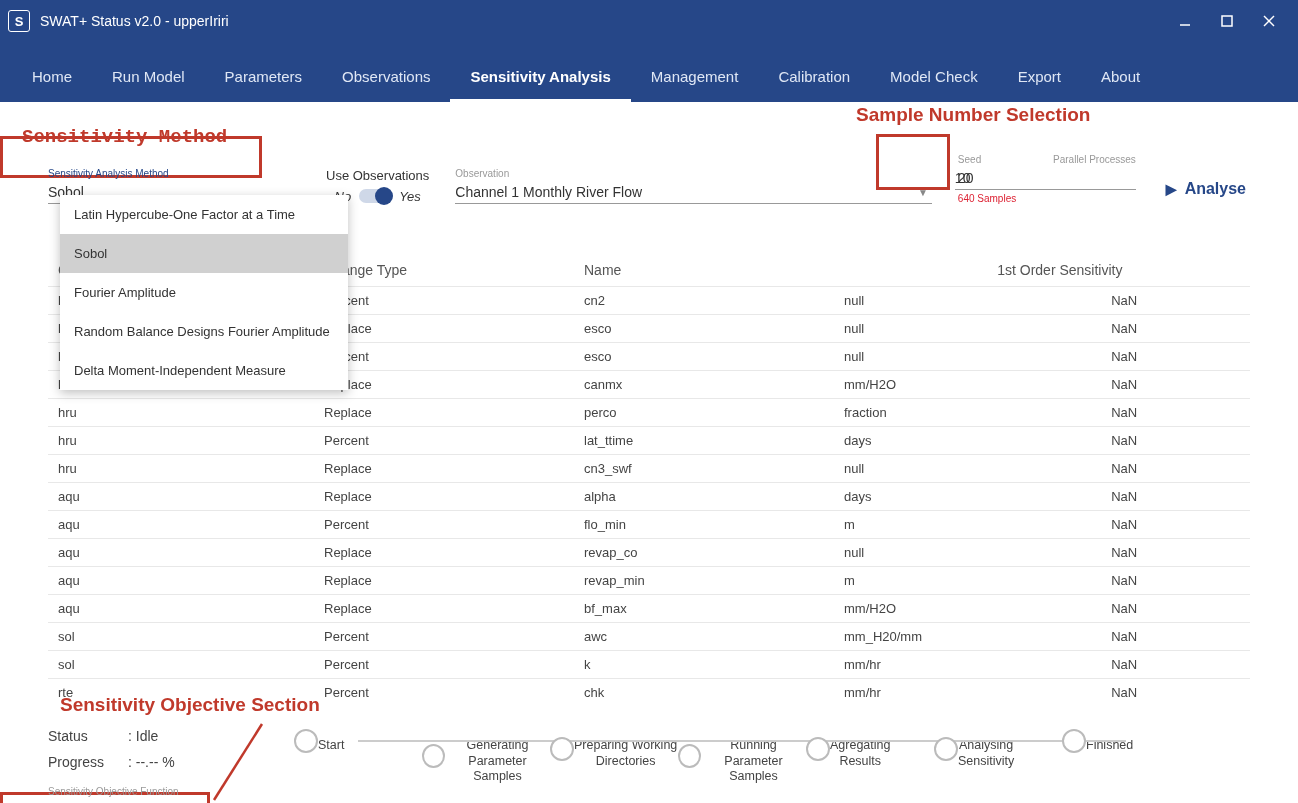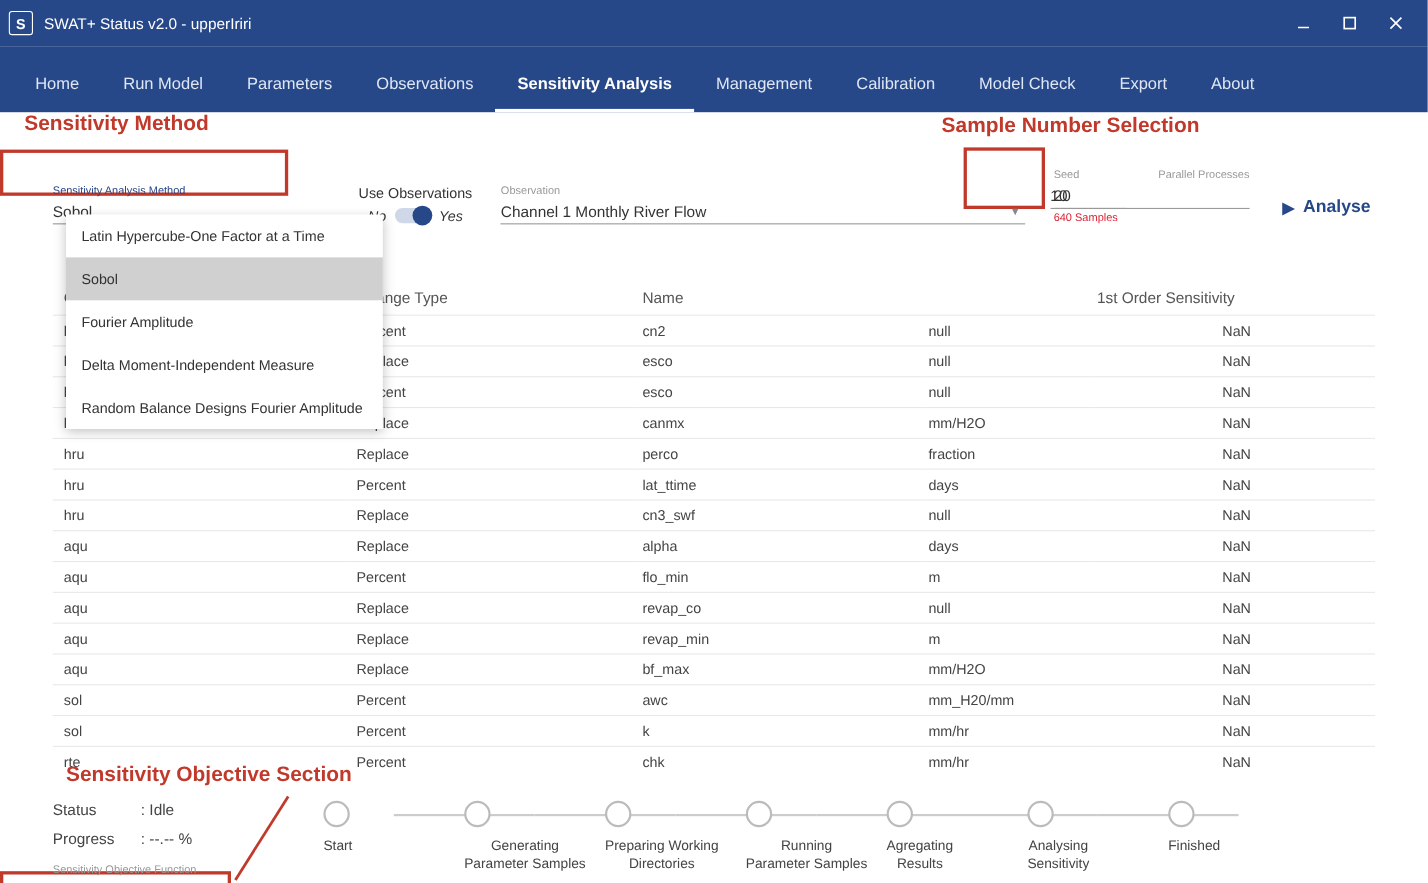--- a/index.html
+++ b/index.html
@@ -43,21 +43,21 @@
 .col-name { width: 260px; }
 .col-unit { }
 .col-sens { text-align: left; padding-left: 120px; }
 
 .bottom { padding: 18px 48px 6px; position: relative; }
 .status-grid { display: flex; gap: 40px; }
 .status-col { display: flex; flex-direction: column; gap: 10px; font-size: 14px; color: #444; }
 .status-row { display: flex; gap: 8px; }
 .status-row .lab { width: 72px; }
 .progress-track { display: flex; align-items: flex-start; gap: 0; flex: 1; margin-left: 24px; position: relative; }
-.step { display: flex; flex-direction: column; align-items: flex-start; width: 128px; position: relative; }
+.step { display: flex; align-items: center; width: 128px; position: relative; }
 .step-circle { width: 24px; height: 24px; border: 2px solid #bbb; border-radius: 50%; background: #fff; z-index: 2; }
 .step-line { position: absolute; top: 12px; left: 50%; width: 128px; height: 2px; background: #ccc; z-index: 1; }
 .step:last-child .step-line { display: none; }
 .step-label { text-align: center; font-size: 12.5px; color: #444; margin-top: 10px; line-height: 1.25; }
 .obj-field { margin-top: 6px; width: 182px; position: relative; }
 .obj-field .field-input { width: 100%; }
 </style>
 </head>
 <body>
 
@@ -92,21 +92,21 @@
   <div class="menu-item active">Sensitivity Analysis</div>
   <div class="menu-item">Management</div>
   <div class="menu-item">Calibration</div>
   <div class="menu-item">Model Check</div>
   <div class="menu-item">Export</div>
   <div class="menu-item">About</div>
 </div>
 
 <div class="content">
 
-  <div class="annot" style="left:22px; top:0;">Sensitivity Method</div>
+  <div class="annot" style="left:22px; top:24px;font-family:Liberation Mono, monospace;">Sensitivity Method</div>
   <div class="annot" style="left:856px; top:2px;">Sample Number Selection</div>
   <div class="red-box" style="left:0px; top:34px; width:262px; height:42px;"></div>
   <div class="red-box" style="left:876px; top:32px; width:74px; height:56px;"></div>
 
   <div class="controls-row">
 
     <div class="field" style="width:252px;">
       <label class="field-label">Sensitivity Analysis Method</label>
       <input class="field-input" readonly="" value="Sobol" style="">
     </div>
@@ -265,22 +265,22 @@
           <td style="padding-left:120px;">NaN</td>
         </tr>
       </tbody>
   </table>
 </div>
 
 <div class="dropdown">
   <div class="dropdown-item">Latin Hypercube-One Factor at a Time</div>
   <div class="dropdown-item selected">Sobol</div>
   <div class="dropdown-item">Fourier Amplitude</div>
+  <div class="dropdown-item">Random Balance Designs Fourier Amplitude</div>
   <div class="dropdown-item">Delta Moment-Independent Measure</div>
-  <div class="dropdown-item">Random Balance Designs Fourier Amplitude</div>
 </div>
 
 <div class="bottom">
   <div class="annot" style="left:60px; top:-16px;">Sensitivity Objective Section</div>
   <div class="red-box" style="left:0px; top:82px; width:210px; height:48px;"></div>
 
   <svg style="position:absolute; left:210px; top:14px; overflow:visible;" width="60" height="90">
     <line x1="52" y1="0" x2="4" y2="76" stroke="#c0392b" stroke-width="2.5"></line>
   </svg>
 

